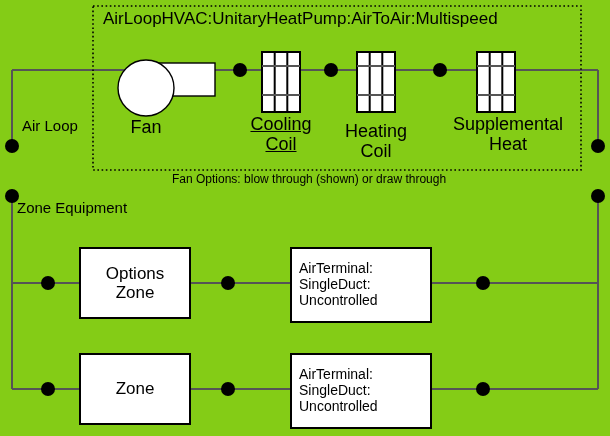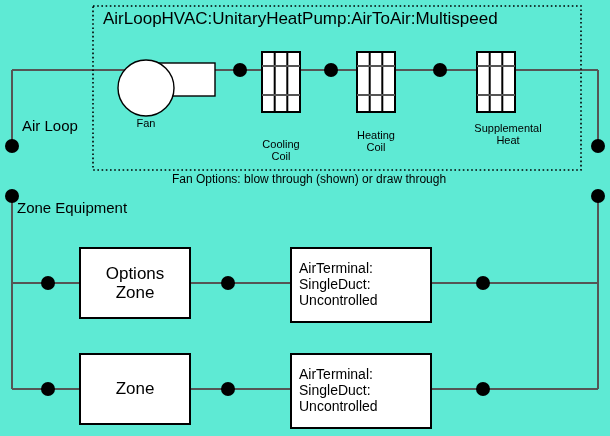--- a/index.html
+++ b/index.html
@@ -9,21 +9,21 @@
     background: #ffffff;
   }
   body {
     font-family: "Liberation Sans", sans-serif;
     color: #000000;
   }
   #diagram-root {
     position: relative;
     width: 610px;
     height: 436px;
-    background: #5eead4;
+    background: #84cc16;
     overflow: hidden;
   }
   #diagram-svg {
     position: absolute;
     left: 0;
     top: 0;
     width: 610px;
     height: 436px;
   }
   .lbl {
@@ -46,21 +46,21 @@
     justify-content: center;
     text-align: center;
     white-space: pre;
     line-height: 1.12;
   }
   .boxlabel.align-left {
     align-items: flex-start;
     text-align: center;
   }
   .t-title { font-size: 17px; }
-  .t-component { font-size: 11px; }
+  .t-component { font-size: 18px; }
   .t-section { font-size: 15px; }
   .t-note { font-size: 12px; }
   .t-zonebox { font-size: 17px; }
   .t-terminal { font-size: 14px; }
 </style>
 </head>
 <body>
 
 <div id="diagram-root">
 
@@ -153,21 +153,21 @@
     </g>
 
   </svg>
 
   <div class="lbl lbl-left t-title" style="left:103px; top:10px; width:470px;">AirLoopHVAC:UnitaryHeatPump:AirToAir:Multispeed</div>
 
   <div class="lbl lbl-left t-section" style="left:22px; top:118px;">Air Loop</div>
 
   <div class="lbl lbl-center t-component" style="left:106px; top:118px; width:80px;">Fan</div>
 
-  <div class="boxlabel t-component" style="left:241px; top:130px; width:80px; height:40px;">
+  <div class="boxlabel t-component" style="left:241px; top:114px; width:80px; height:40px;text-decoration:underline;">
     <span>Cooling</span>
     <span>Coil</span>
   </div>
 
   <div class="boxlabel t-component" style="left:336px; top:121px; width:80px; height:40px;">
     <span>Heating</span>
     <span>Coil</span>
   </div>
 
   <div class="boxlabel t-component" style="left:448px; top:114px; width:120px; height:40px;">

